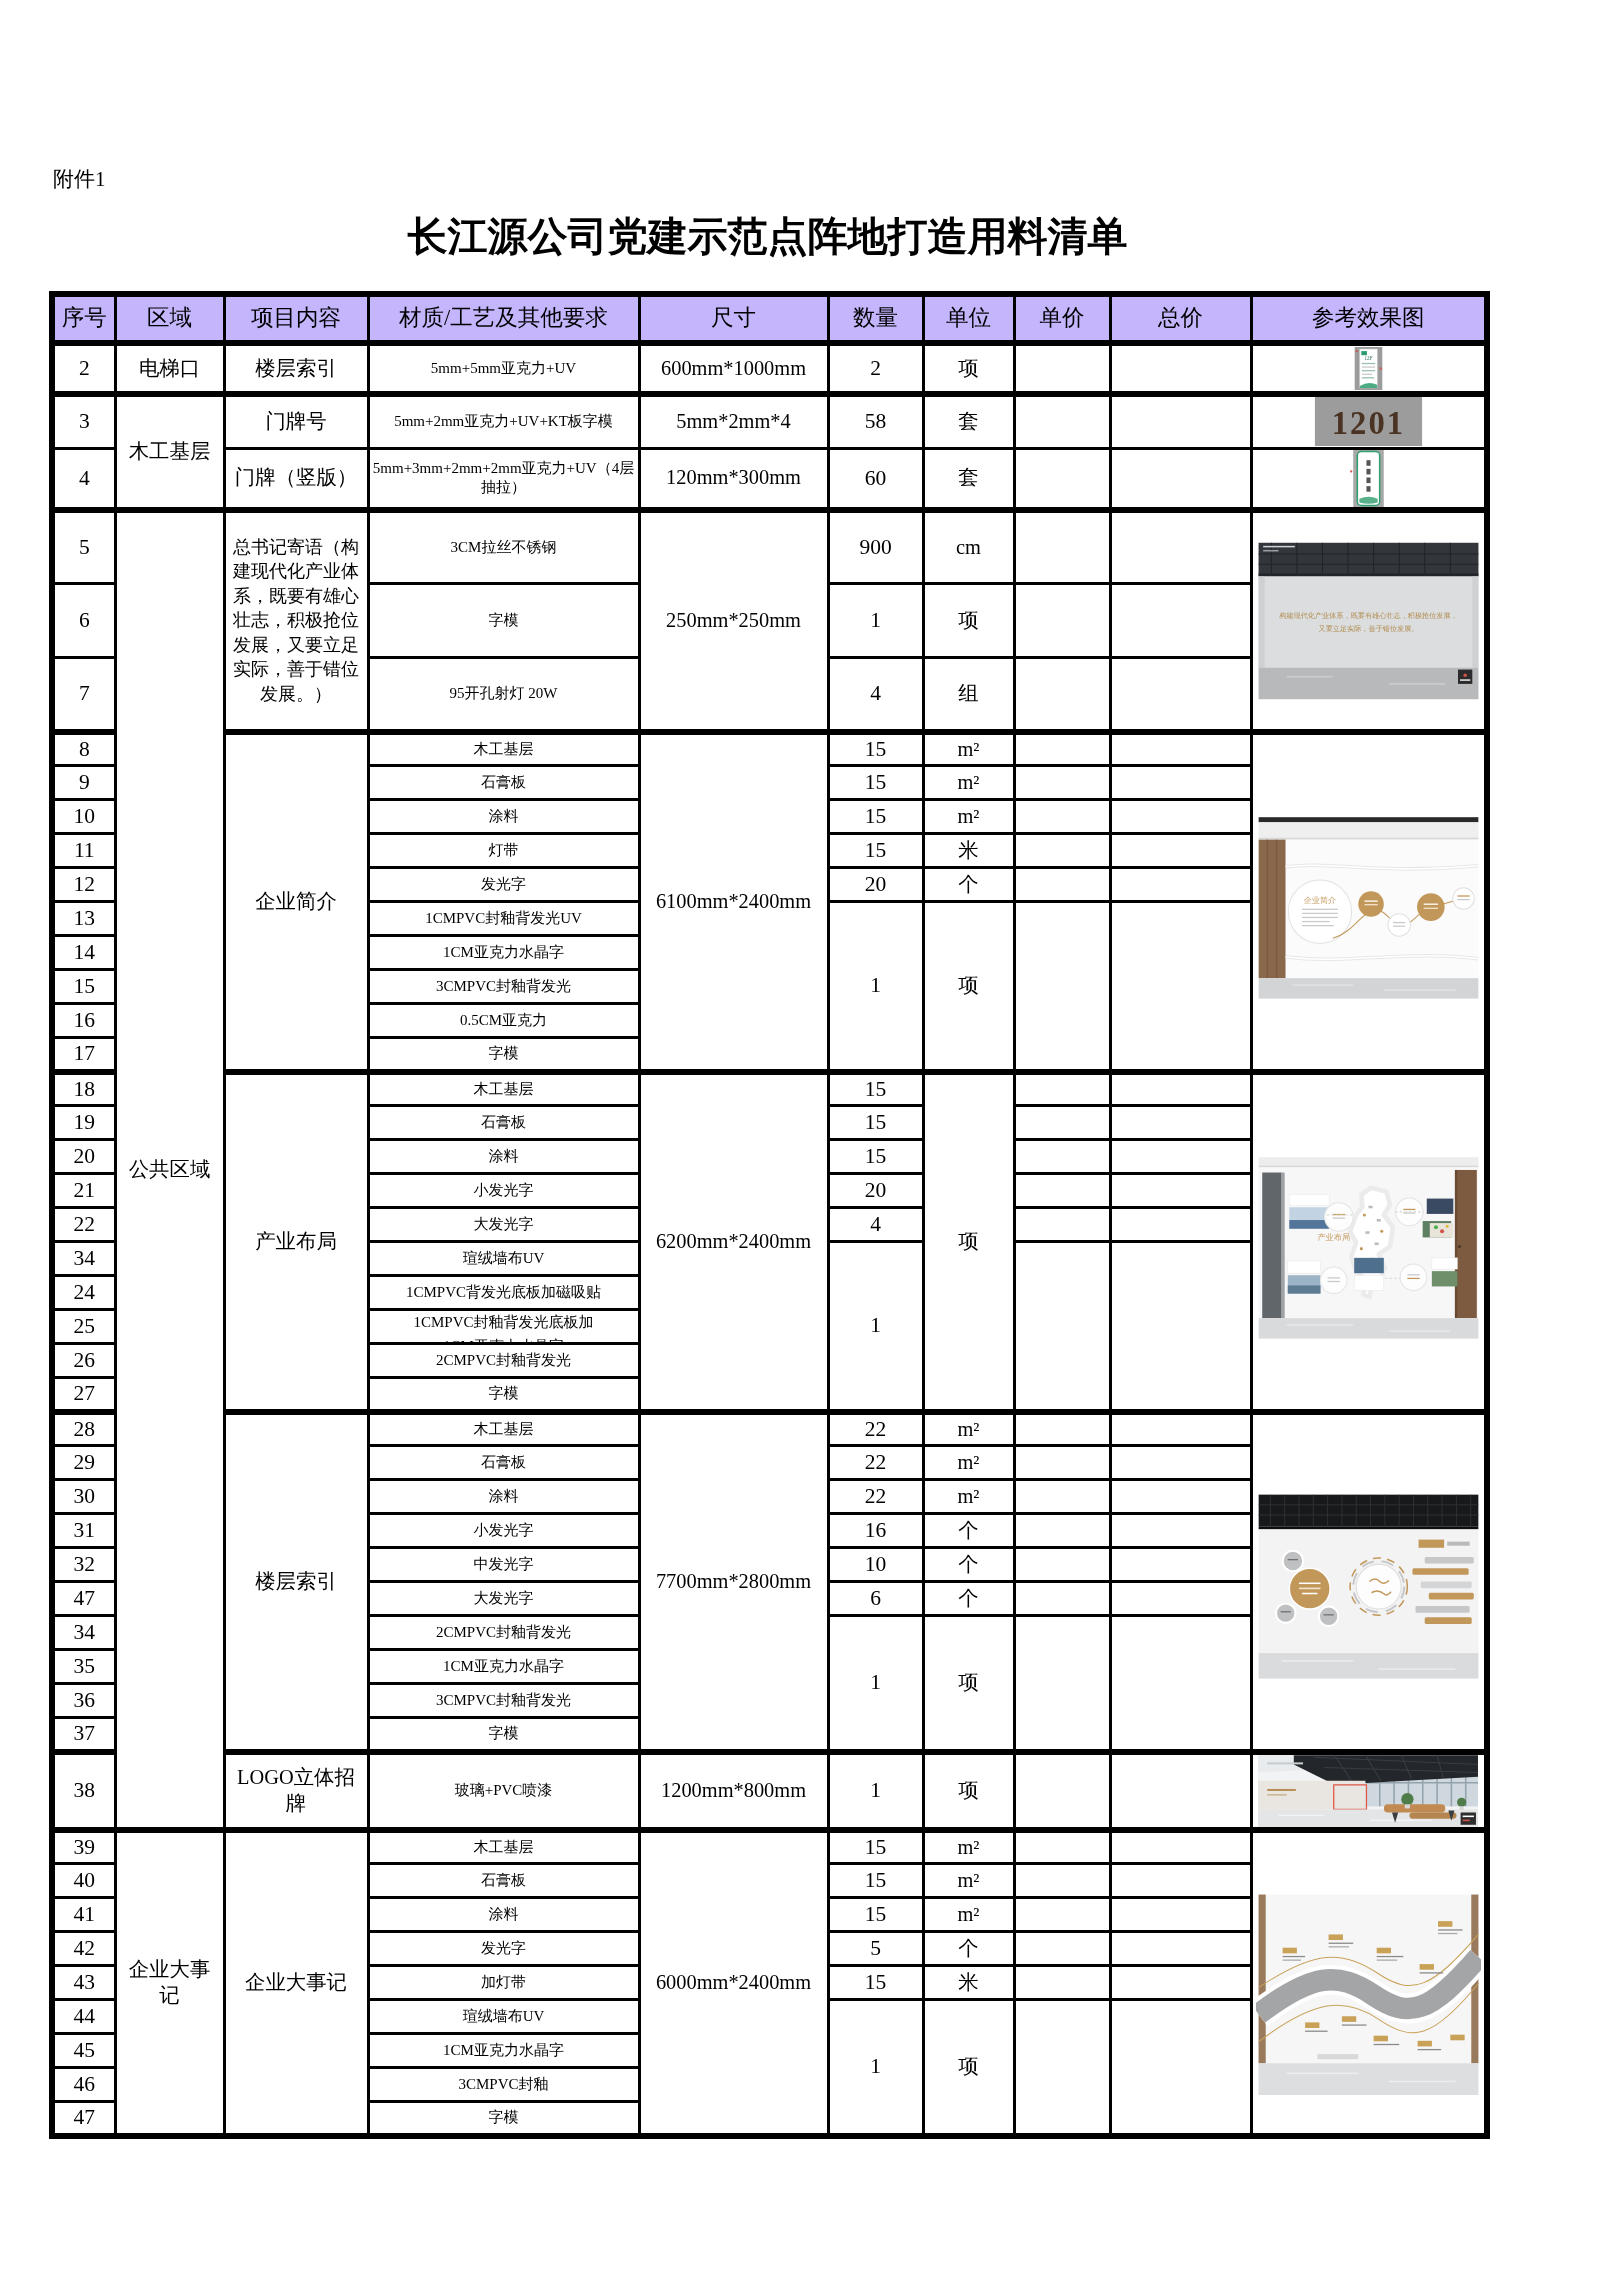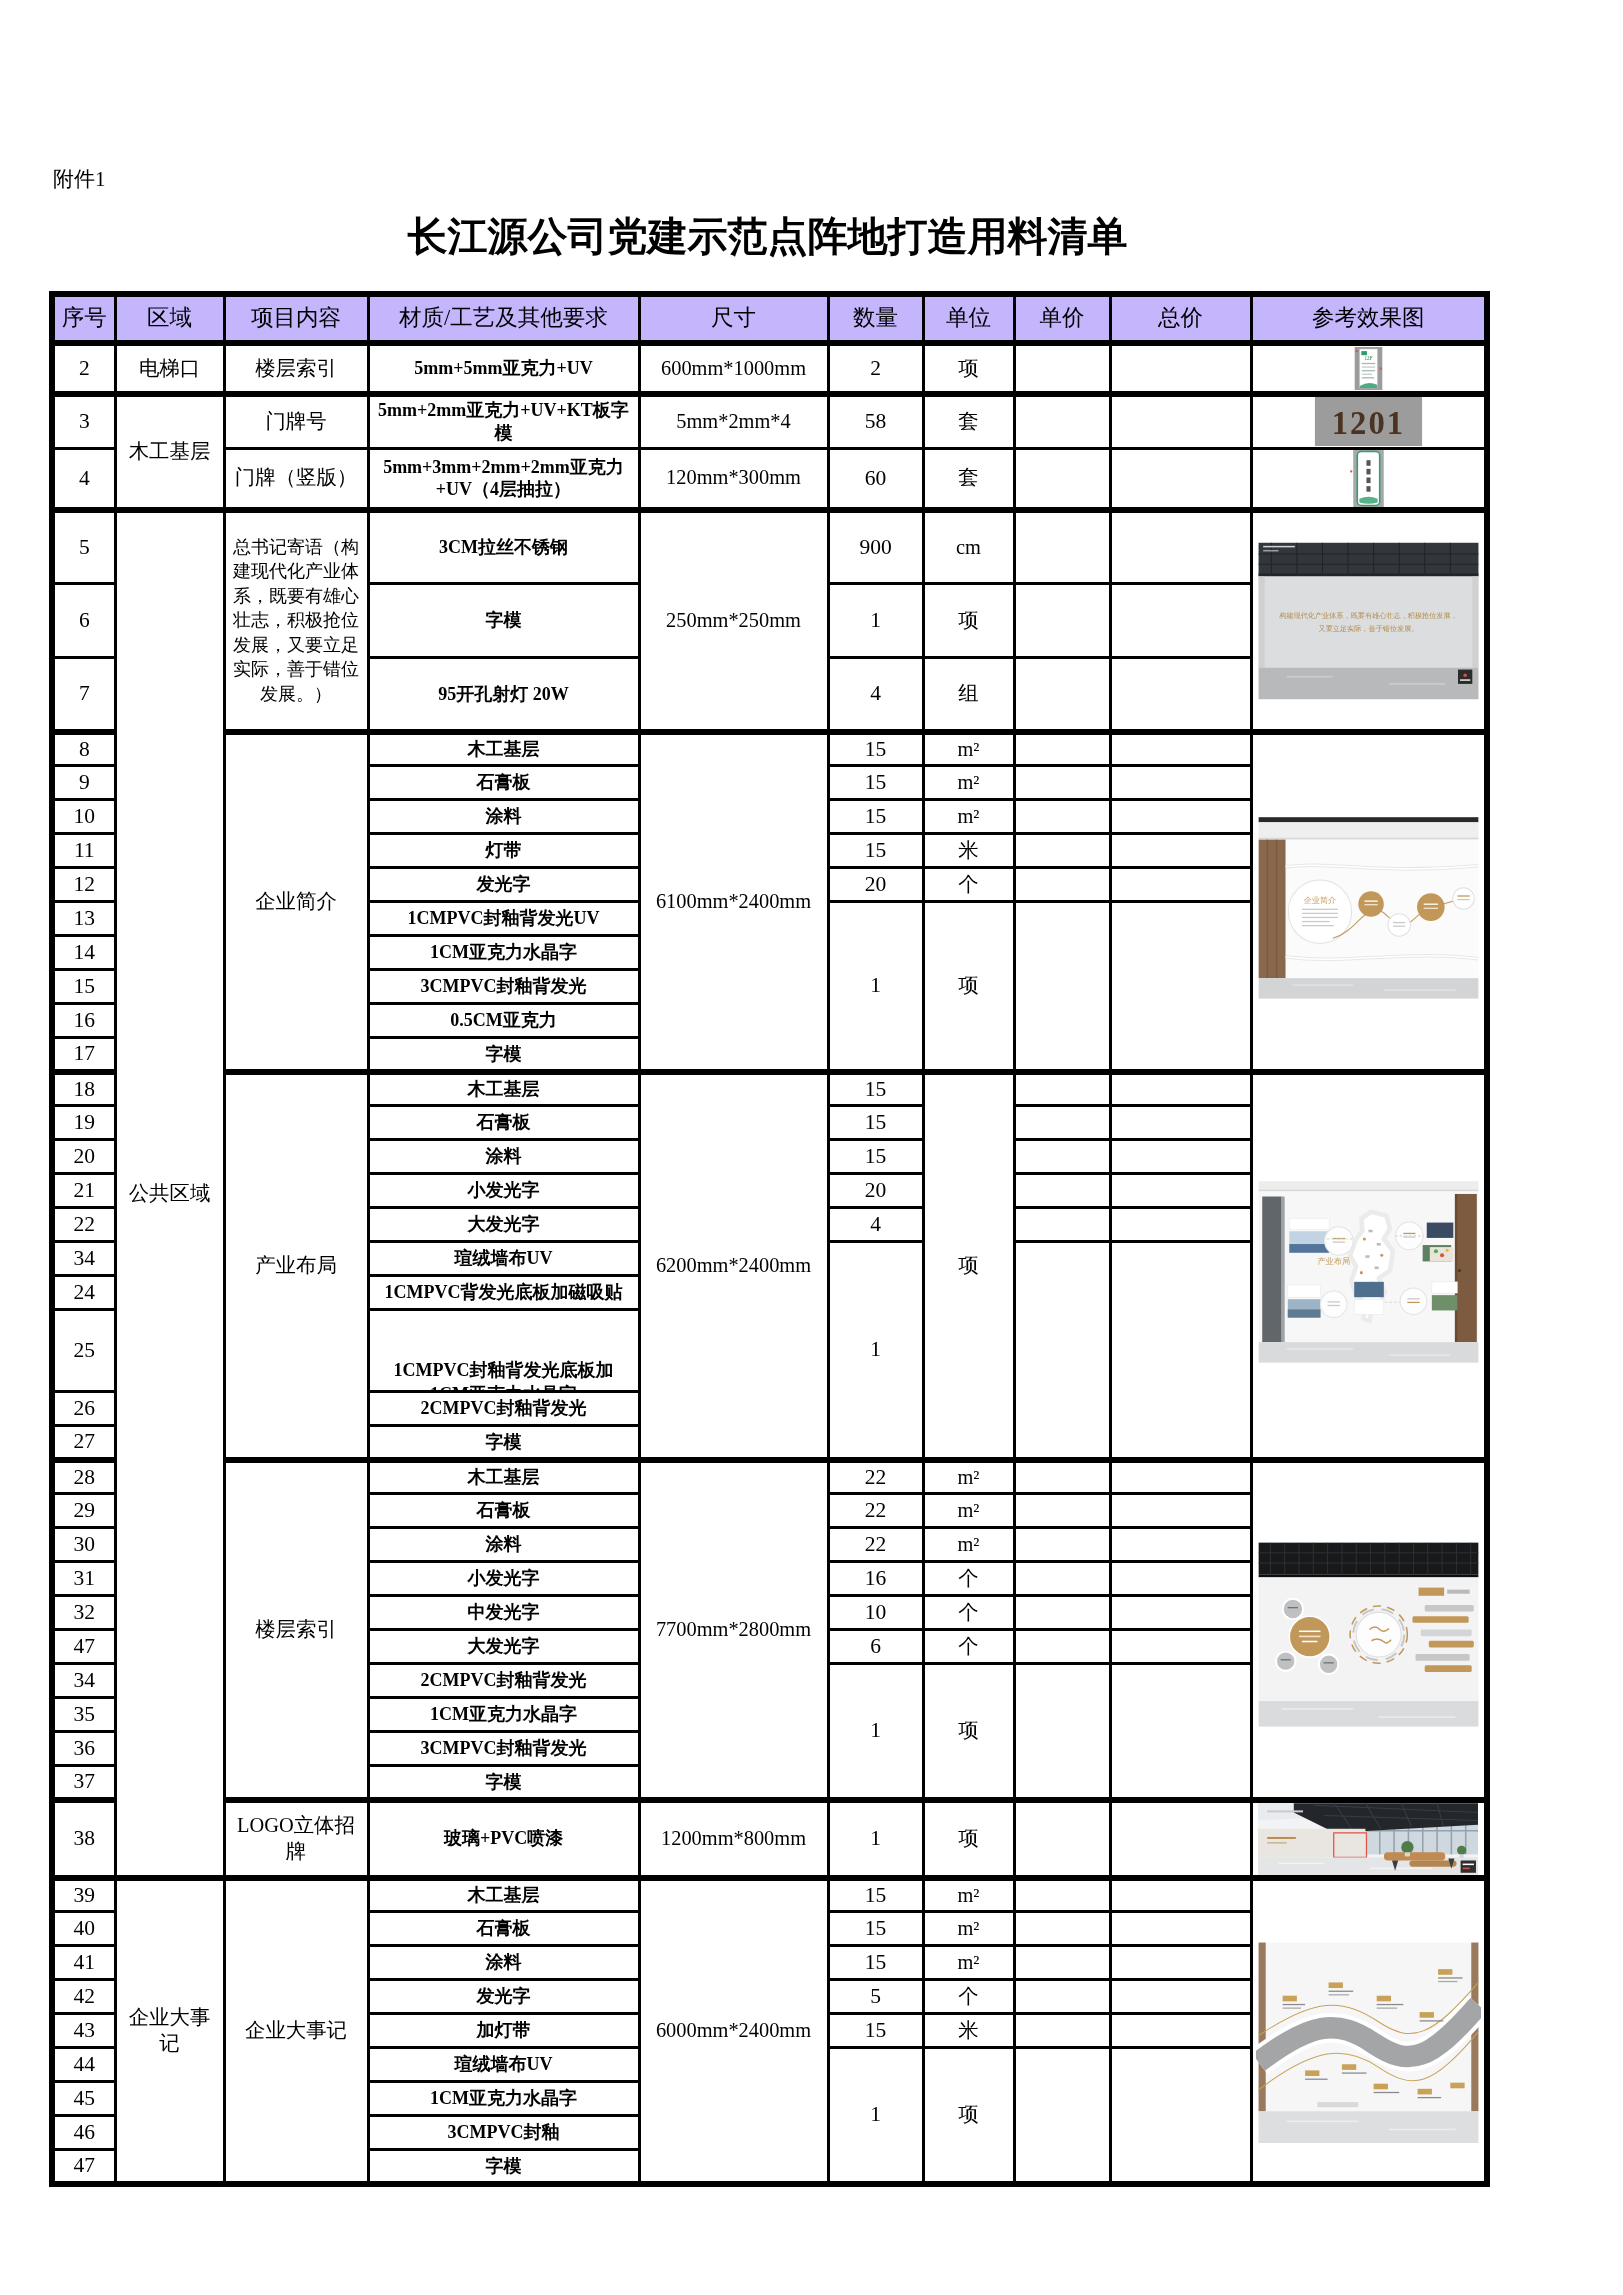--- a/index.html
+++ b/index.html
@@ -10,23 +10,23 @@
          font-family:"Liberation Sans","DejaVu Sans",sans-serif;font-weight:700;font-size:40px;}
   table.sheet{position:absolute;left:49px;top:291px;width:1437px;border-collapse:collapse;
               table-layout:fixed;border:6.6px solid #000;}
   td,th{border:3.1px solid #000;text-align:center;vertical-align:middle;
         font-size:20.4px;line-height:1.25;padding:0 3.1px;overflow:hidden;font-weight:400;}
   th{background:#c4b5fd;font-size:22.5px;}
   tr.hd{height:49px;} tr.rA{height:49px;} tr.rB{height:54px;} tr.rC{height:61px;}
   tr.rD{height:74px;} tr.rS{height:34px;} tr.rE{height:77px;}
   tr.sec td{border-top-width:6.1px;} tr.hd th{border-bottom-width:6.1px;}
   td.num{font-size:21.5px;}
-  td.mat{font-size:18px;font-weight:bold;}
+  td.mat{font-size:15px;}
   td.quote{font-size:18px;line-height:24.5px;word-break:break-all;line-break:anywhere;padding:0 5.1px;}
-  .clip2{display:block;height:31px;overflow:hidden;line-height:23.5px;margin-top:48px;}
+  .clip2{display:block;height:31px;overflow:hidden;line-height:23.5px;}
   .clip2 span{display:block;}
   td.fig{padding:0;}
   svg{display:block;margin:0 auto;}
   .figtext{font-family:"Liberation Serif","DejaVu Serif",serif;}
 </style>
 </head>
 <body>
 
 <div class="attach">附件1</div>
 <div class="title">长江源公司党建示范点阵地打造用料清单</div>

